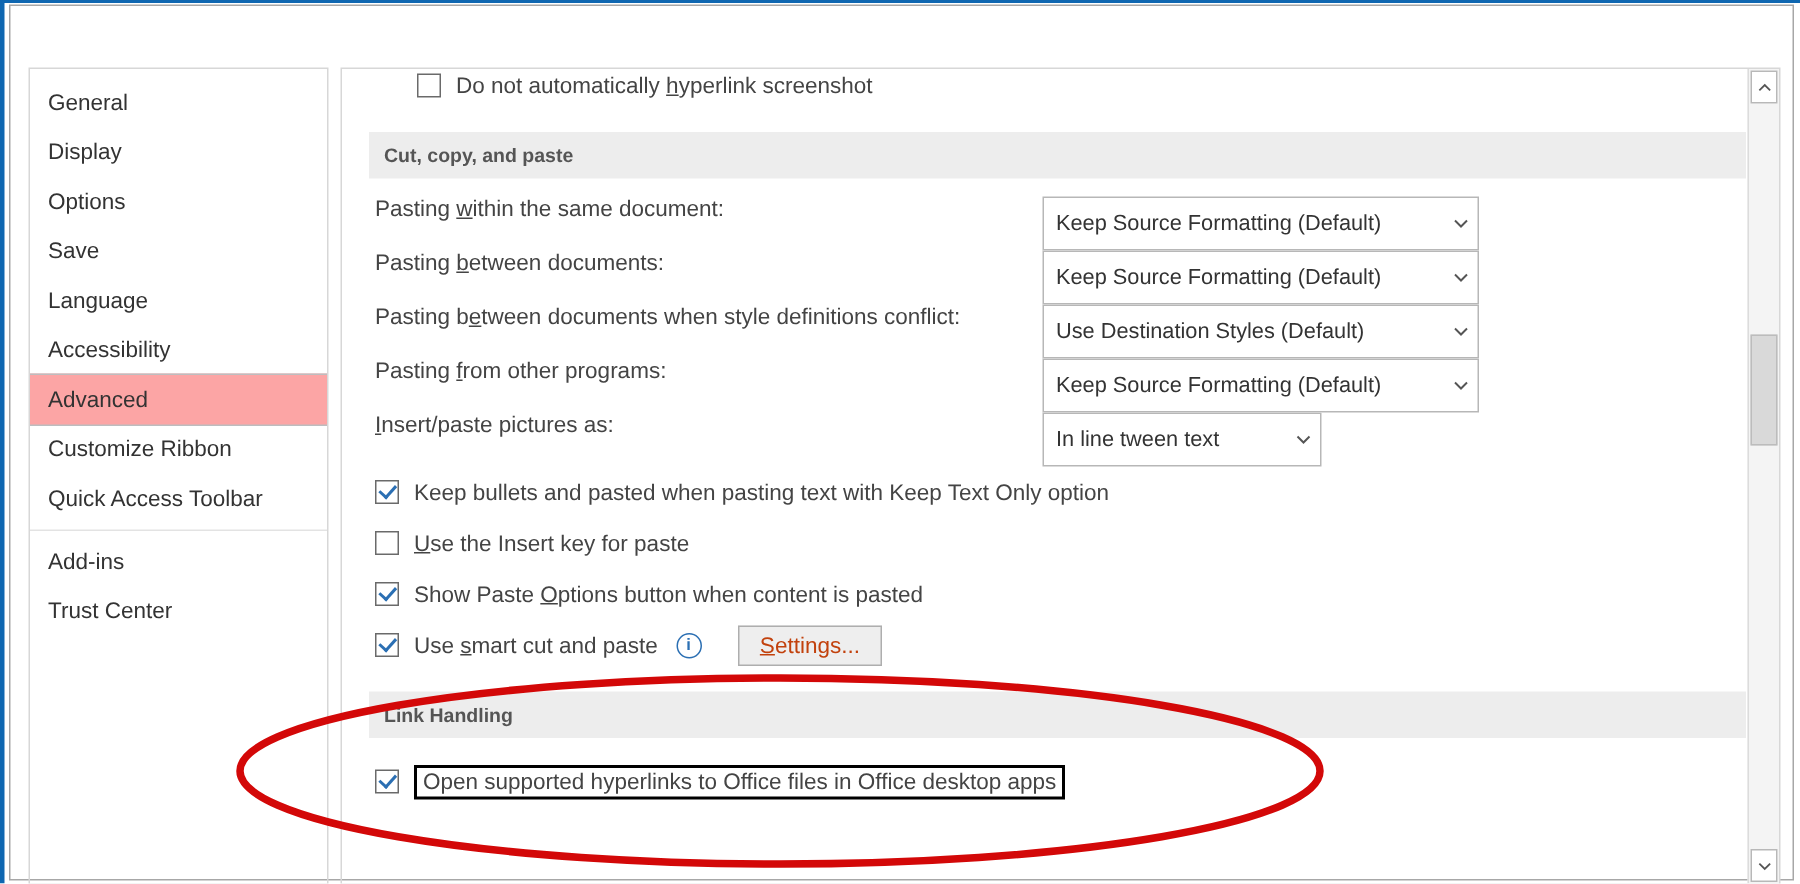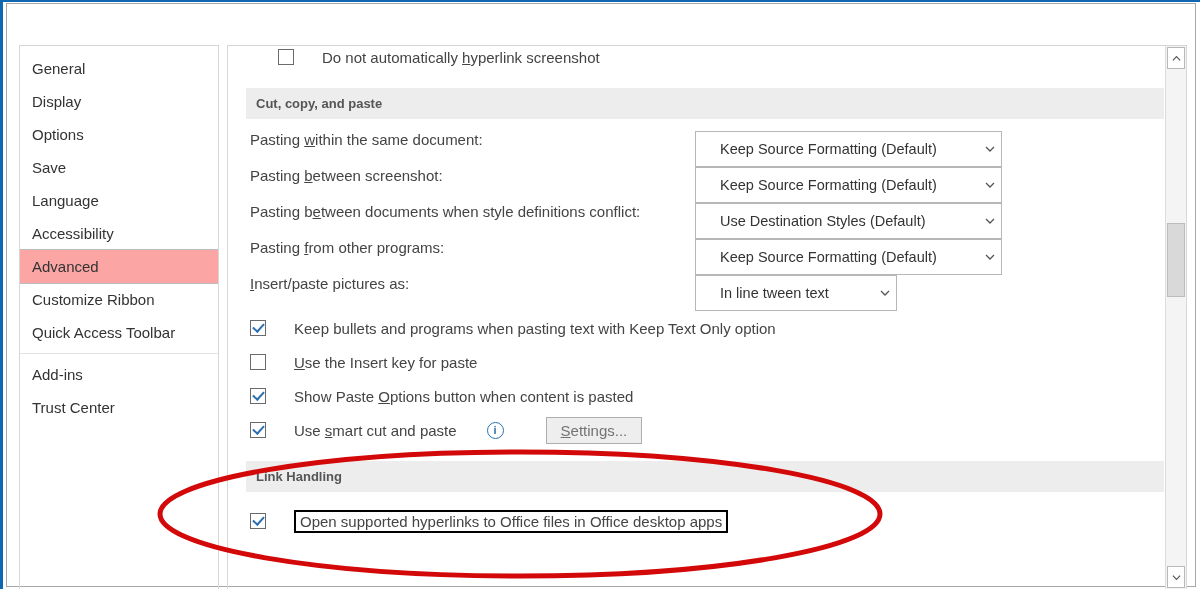--- a/index.html
+++ b/index.html
@@ -26,33 +26,33 @@
   .nav-item.selected{background:#fca5a5;border:1px solid #bdbdbf;margin:-1px}
   .nav-sep{height:1px;background:#e3e3e3;margin:4px 0}
 
   
   .pane{flex:1;position:relative;margin:2px 8px 0 8px;border:1px solid #d7d7d7;box-sizing:border-box;height:545px;overflow:hidden}
   .pane-inner{position:absolute;left:0;top:0;right:22px;bottom:0;padding:0 0 0 22px}
   .section-head{background:#ededed;color:#555;font-weight:600;font-size:13px;padding:8px 10px;margin:14px 0 12px -4px}
   .row{display:flex;min-height:36px}
   .row .lbl{width:445px;color:#444}
   .row .lbl .ul{text-decoration:underline}
-  .combo{border:1px solid #b7b7b7;background:#fff;display:flex;align-items:center;padding:3px 6px 3px 24px;min-width:170px;font-size:14.5px;color:#333}
+  .combo{border:1px solid #b7b7b7;background:#fff;display:flex;align-items:center;padding:3px 6px 3px 8px;min-width:170px;font-size:14.5px;color:#333}
   .combo.wide{min-width:275px}
   .combo .caret{margin-left:auto;padding-left:10px}
   .caret svg{width:10px;height:10px;display:block}
 
-  .chk-row{display:flex;align-items:center;min-height:34px;gap:28px}
+  .chk-row{display:flex;align-items:center;min-height:34px;gap:10px}
   .chk{width:16px;height:16px;border:1px solid #6a6a6a;box-sizing:border-box;display:flex;align-items:center;justify-content:center;background:#fff}
   .chk.checked::after{content:"";display:block;width:9px;height:5px;border:2px solid #2b6fb3;border-top:none;border-right:none;transform:rotate(-48deg);margin-top:-3px}
   .chk-label .ul{text-decoration:underline}
 
   .info-icon{width:15px;height:15px;border:1px solid #2b6fb3;border-radius:50%;display:inline-flex;align-items:center;justify-content:center;color:#2b6fb3;font-size:11px;font-weight:bold;margin-left:2px}
 
-  .settings-btn{border:1px solid #aeaeae;background:#eee;padding:4px 14px;margin-left:14px;color:#737373;font-size:15px}
+  .settings-btn{border:1px solid #aeaeae;background:#eee;padding:4px 14px;margin-left:14px;color:#c2410c;font-size:15px}
 
   
   .vscroll{position:absolute;right:0;top:0;bottom:0;width:20px;border-left:1px solid #dcdcdc;background:#f4f4f4}
   .vs-btn{height:20px;display:flex;align-items:center;justify-content:center;border:1px solid #b8b8b8;background:#fff;margin:1px}
   .vs-btn svg{width:9px;height:9px}
   .vs-track{position:absolute;top:22px;bottom:22px;left:1px;right:1px}
   .vs-thumb{position:absolute;left:0;right:0;top:155px;height:72px;background:#d9d9d9;border:1px solid #bcbcbc}
 
   
   .hl-box{border:2px solid #000;padding:1px 4px}
@@ -110,21 +110,21 @@
             <span class="caret">
                 <svg viewBox="0 0 10 10">
                   <path d="M1 3 L5 7 L9 3" fill="none" stroke="#555" stroke-width="1.3"></path>
                 </svg>
               </span>
           </span>
         </div>
 
         <div class="row">
           <span class="lbl">
-            <span>Pasting </span><span class="ul">b</span><span>etween screenshot:</span>
+            <span>Pasting </span><span class="ul">b</span><span>etween documents:</span>
           </span>
           <span class="combo wide">
             <span>Keep Source Formatting (Default)</span>
             <span class="caret">
                 <svg viewBox="0 0 10 10">
                   <path d="M1 3 L5 7 L9 3" fill="none" stroke="#555" stroke-width="1.3"></path>
                 </svg>
               </span>
           </span>
         </div>
@@ -166,21 +166,21 @@
             <span class="caret">
                 <svg viewBox="0 0 10 10">
                   <path d="M1 3 L5 7 L9 3" fill="none" stroke="#555" stroke-width="1.3"></path>
                 </svg>
               </span>
           </span>
         </div>
 
         <div class="chk-row">
           <span class="chk checked"></span>
-          <span class="chk-label">Keep bullets and programs when pasting text with Keep Text Only option</span>
+          <span class="chk-label">Keep bullets and pasted when pasting text with Keep Text Only option</span>
         </div>
 
         <div class="chk-row">
           <span class="chk"></span>
           <span class="chk-label">
             <span class="ul">U</span><span>se the Insert key for paste</span>
           </span>
         </div>
 
         <div class="chk-row">

